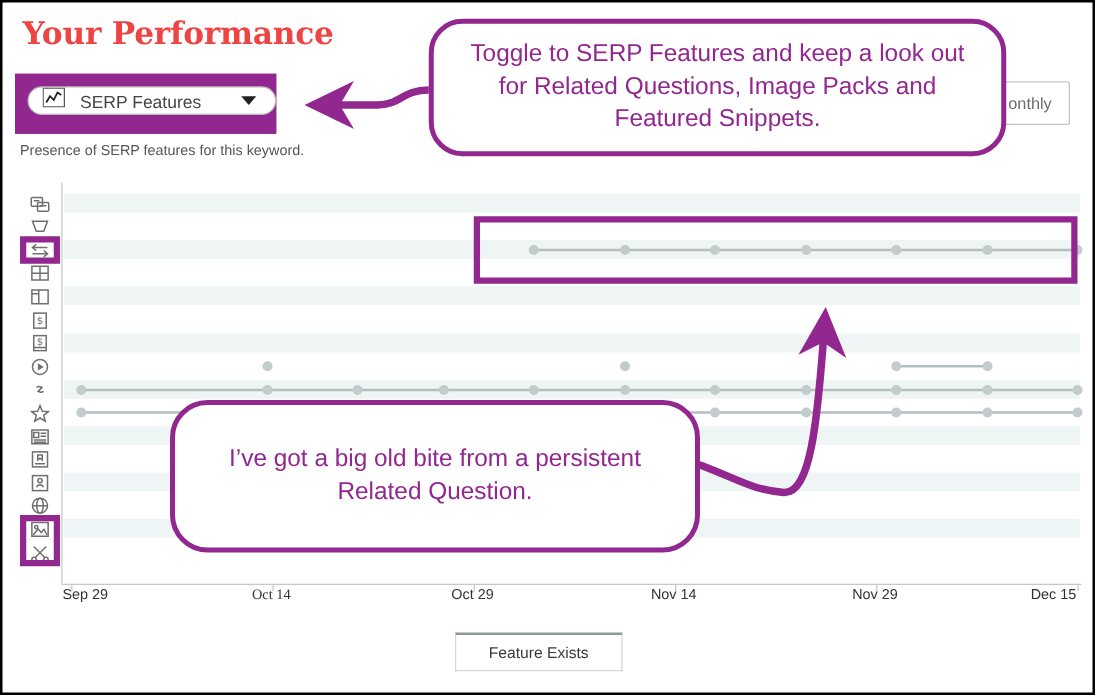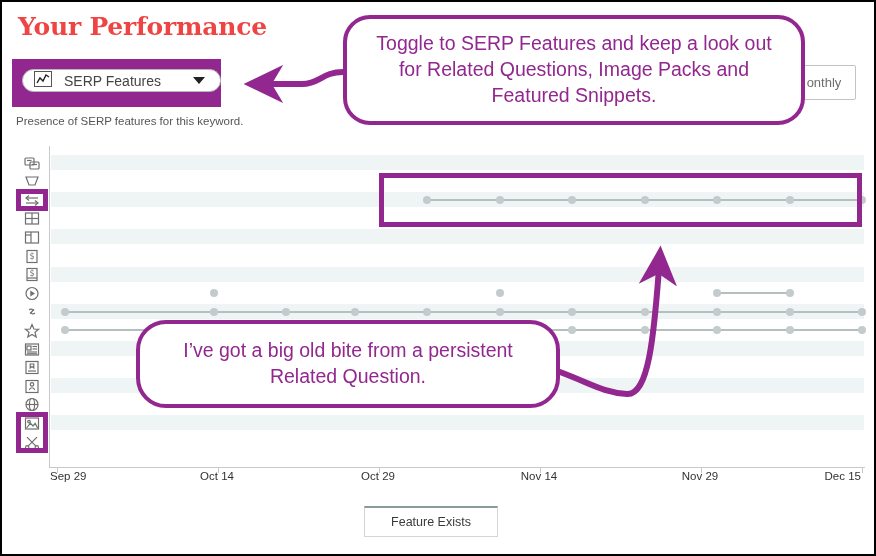--- a/index.html
+++ b/index.html
@@ -81,21 +81,21 @@
     text-align:center;
     display:flex;align-items:center;justify-content:center;
     line-height:1.32;
     z-index:40;
   }
   #bubble-top{
     left:341px;top:13px;width:462px;height:110px;
     font-size:19.5px;padding:0 18px;border-radius:27px;
   }
   #bubble-mid{
-    left:134px;top:318px;width:424px;height:88px;
+    left:134px;top:318px;width:424px;height:122px;
     font-size:19.5px;padding:0 22px;
   }
 
   .arrow-svg{position:absolute;left:0;top:0;width:876px;height:556px;pointer-events:none;z-index:45;}
 
   
   #chart{
     position:absolute;left:14px;top:144px;
     width:848px;height:322px;
   }
@@ -350,21 +350,21 @@
         <div class="tick" style="left: 490px;"></div>
         <div class="tick" style="left: 651px;"></div>
         <div class="tick" style="left: 812px;"></div>
       </div>
 
     <div class="hl-box" id="hl-row" style="left: 363.3px; top: 27.2px; width: 482.7px; height: 54px;"></div>
   </div>
 
   <div class="xlabels" id="xlabels">
       <div class="xlabel" style="left: 40px; transform: translateX(-6px);">Sep 29</div>
-      <div class="xlabel" style="left: 201px; transform: translateX(-50%);">Oct 14</div>
+      <div class="xlabel" style="left: 201px; transform: translateX(-50%); font-family: Liberation Serif, serif;">Oct 14</div>
       <div class="xlabel" style="left: 362px; transform: translateX(-50%);">Oct 29</div>
       <div class="xlabel" style="left: 523px; transform: translateX(-50%);">Nov 14</div>
       <div class="xlabel" style="left: 684px; transform: translateX(-50%);">Nov 29</div>
       <div class="xlabel" style="left: 845px; transform: translateX(-100%); padding-left: 30px;">Dec 15</div>
     </div>
 
   <div class="legend">Feature Exists</div>
 
   <div class="bubble" id="bubble-top">Toggle to SERP Features and keep a look out for Related Questions, Image Packs and Featured Snippets.</div>
   <div class="bubble" id="bubble-mid">I’ve got a big old bite from a persistent Related Question.</div>

